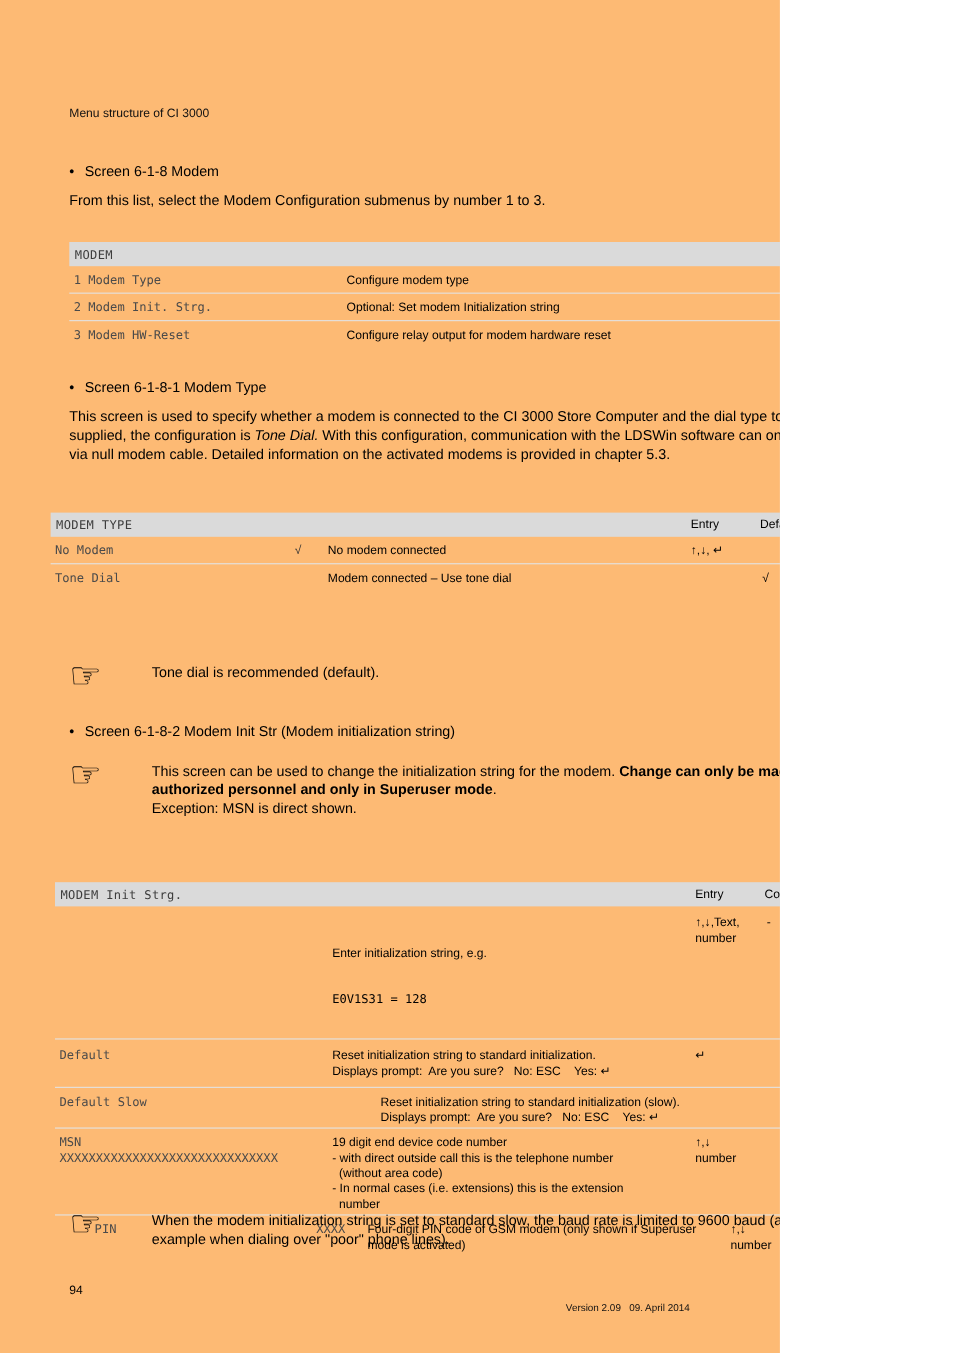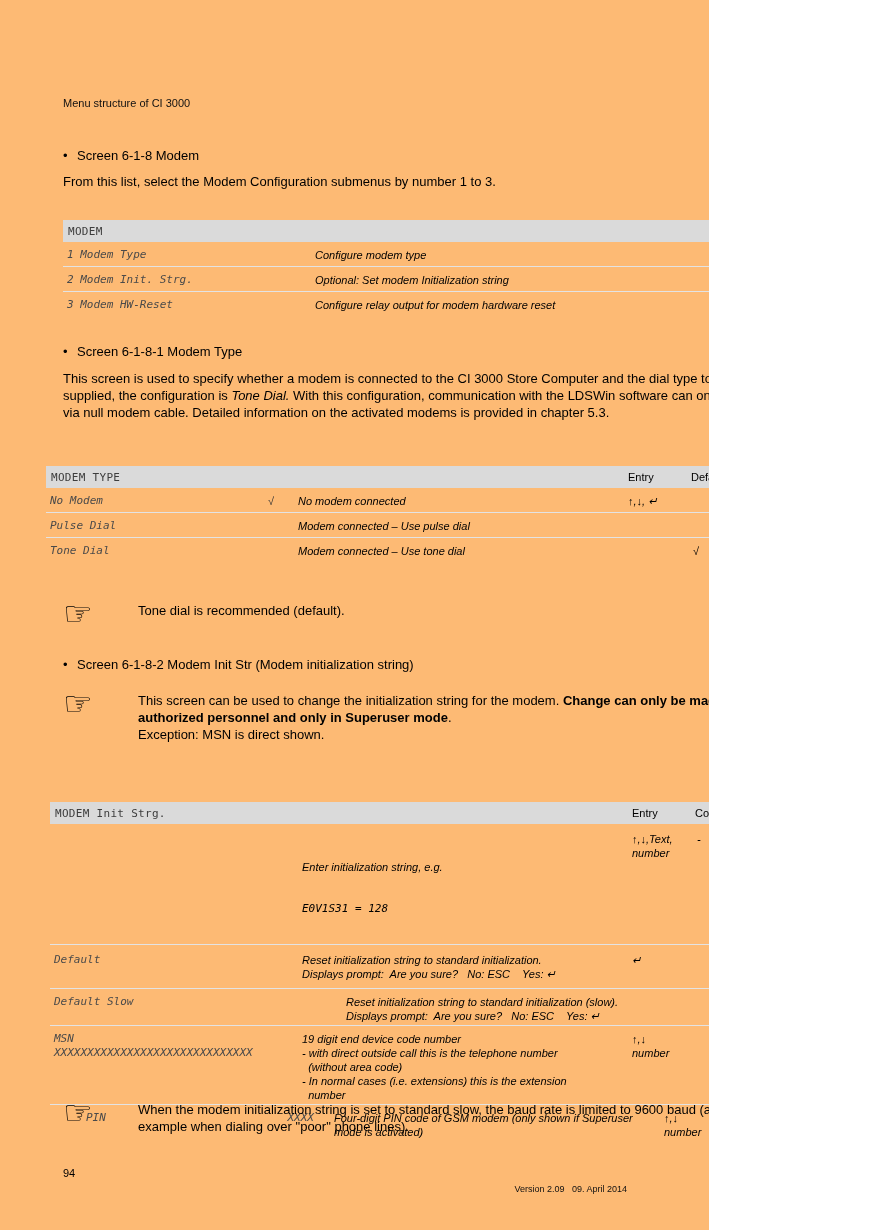--- a/index.html
+++ b/index.html
@@ -27,21 +27,21 @@
   .span2 { grid-column:1 / span 2; }
 
   .t1grid { grid-template-columns:252px 1fr; }
   .t2grid { grid-template-columns:222px 30px 330px 63px 1fr; }
   .t3grid { grid-template-columns:252px 330px 63px 1fr; }
 
   .trow { display:grid; padding-top:6px; border-bottom:1px solid #e3e3e3; align-items:start; }
   .trow:last-child { border-bottom:none; }
   .row-sm { height:25px; }
 
-  .cell { font-size:11px; line-height:14px;font-style:italic; }
+  .cell { font-size:11px; line-height:14px; }
   .cell.name { padding-left:4px; color:#4a4a4a; white-space:pre-wrap; }
   .cell.desc { white-space:pre-wrap; color:#000; }
   .cell.entry { white-space:pre-wrap; }
   .cell.def { padding-left:2px; }
   .cell.check { color:#333; }
 
   .r-a { min-height:48px; padding-top:8px; }
   .r-b { min-height:44px; padding-top:8px; }
   .r-c { min-height:37px; padding-top:6px;gap:44px; }
   .r-d { min-height:79px; padding-top:6px; }
@@ -102,27 +102,20 @@
     <div class="thead-row t2grid">
       <div class="th-title mono span3">MODEM TYPE</div>
       <div class="th-col">Entry</div>
       <div class="th-col">Default</div>
     </div>
     <div class="trow t2grid row-sm">
       <div class="cell name mono">No Modem</div>
       <div class="cell check">√</div>
       <div class="cell desc">No modem connected</div>
       <div class="cell entry">↑,↓, ↵</div>
-      <div class="cell def"></div>
-    </div>
-    <div class="trow t2grid row-sm">
-      <div class="cell name mono">Pulse Dial</div>
-      <div class="cell check"></div>
-      <div class="cell desc">Modem connected – Use pulse dial</div>
-      <div class="cell entry"></div>
       <div class="cell def"></div>
     </div>
     <div class="trow t2grid row-sm">
       <div class="cell name mono">Tone Dial</div>
       <div class="cell check"></div>
       <div class="cell desc">Modem connected – Use tone dial</div>
       <div class="cell entry"></div>
       <div class="cell def">√</div>
     </div>
   </div>

